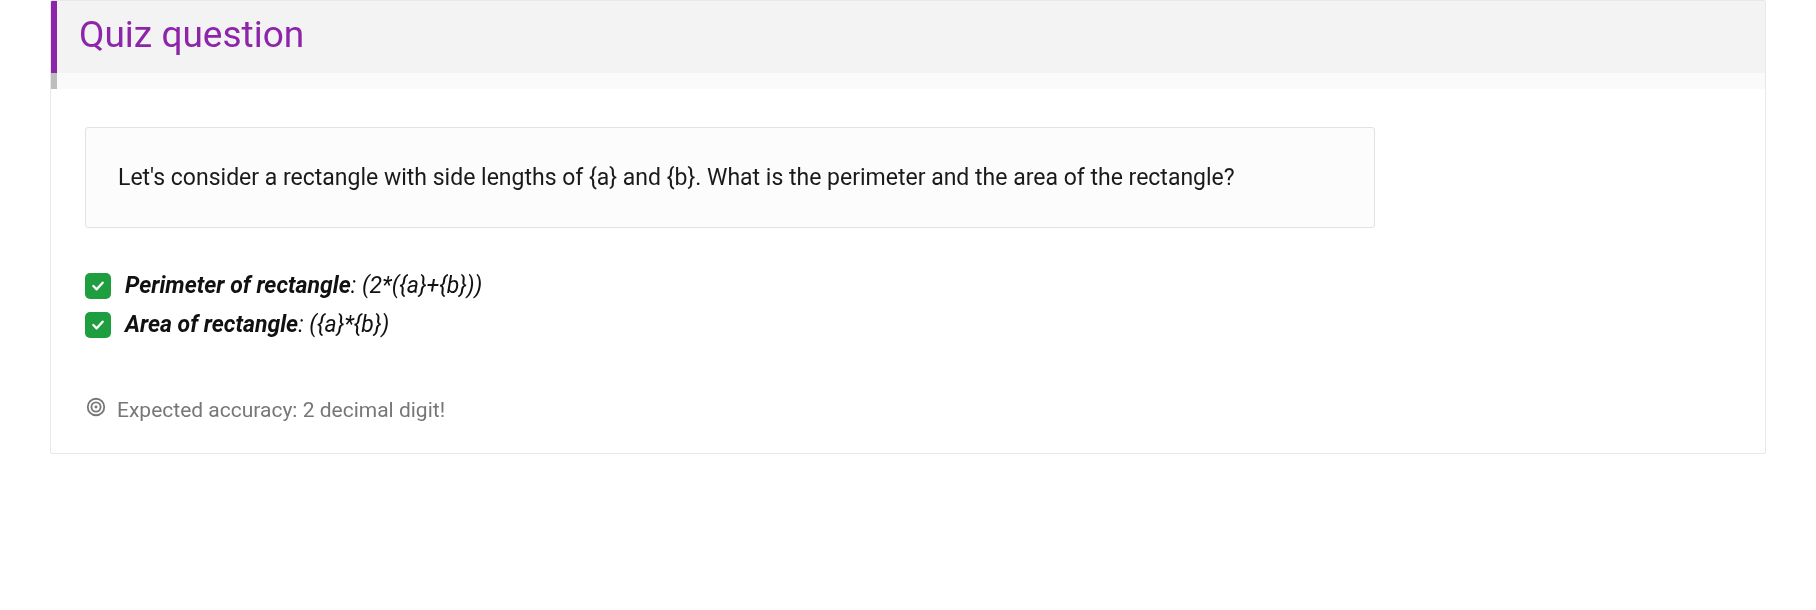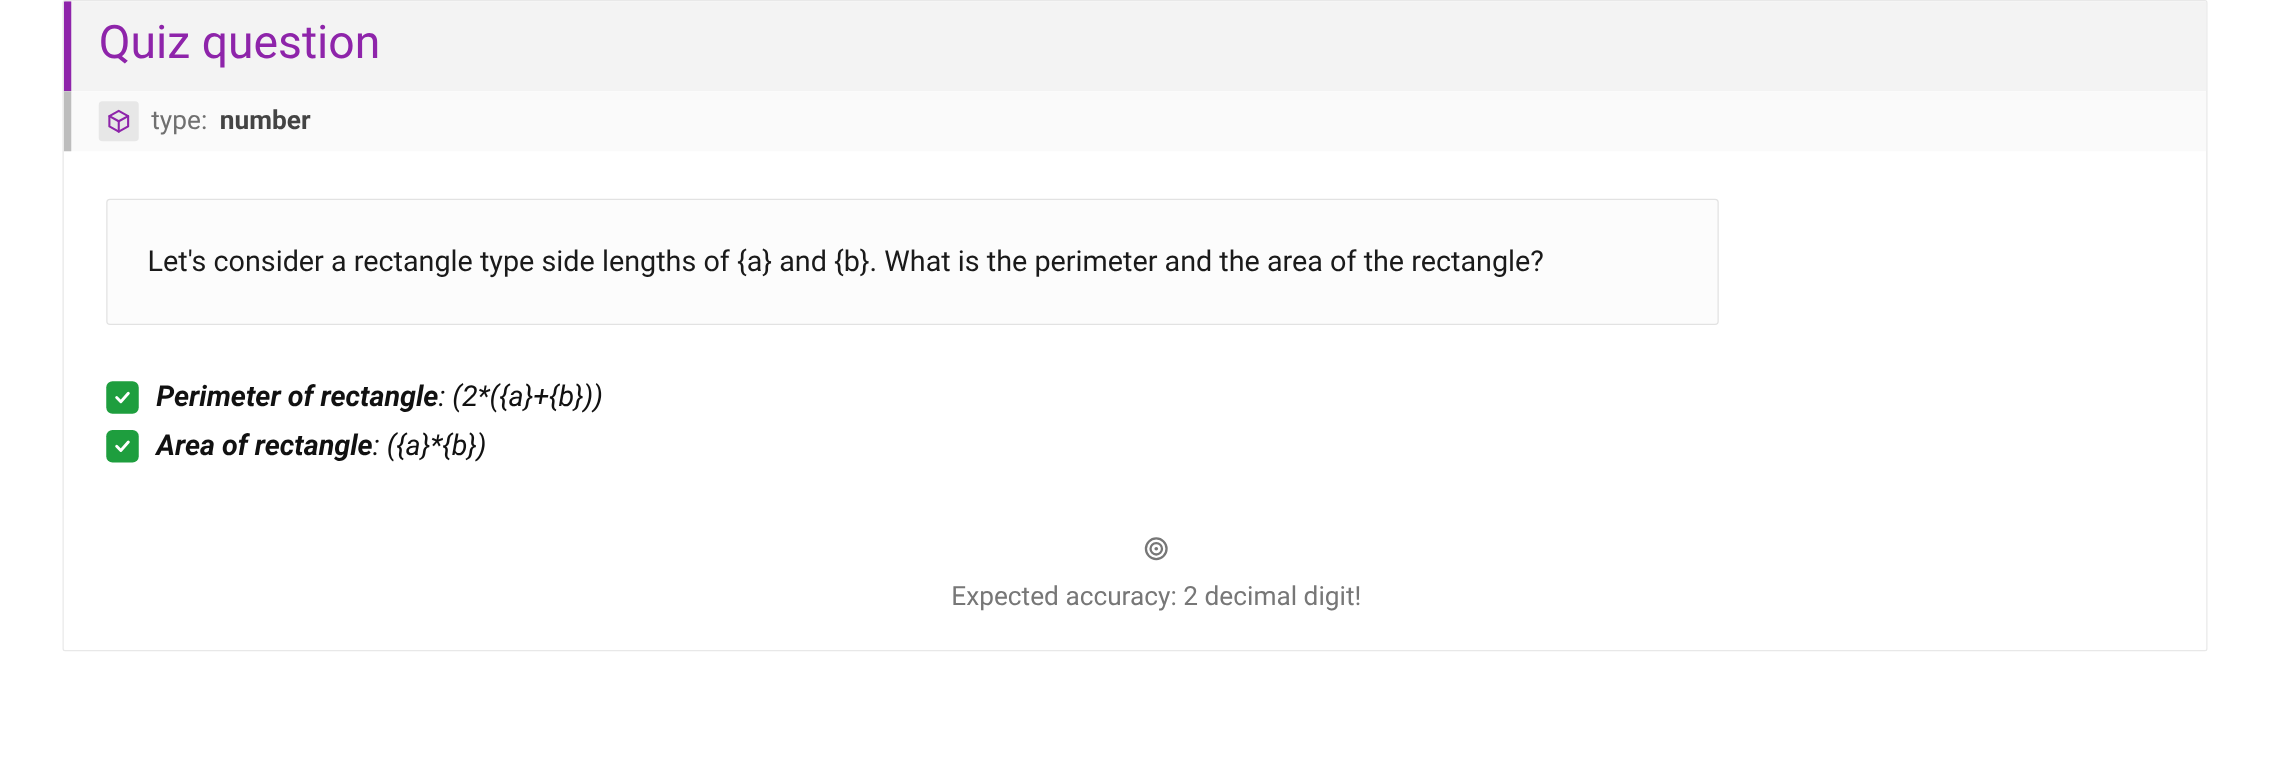--- a/index.html
+++ b/index.html
@@ -96,51 +96,39 @@
   .check-badge svg { display:block; }
   .answer-label { font-weight: 700; color: #111; }
   .answer-value { font-weight: 400; color: #111; }
   .footer-note {
     margin-top: 58px;
     display: flex;
     align-items: center;
     gap: 10px;
     color: #777;
     font-size: 21px;
-    flex-direction: column;
   }
 </style>
 </head>
 <body>
 
 <div class="wrap">
   <div class="panel">
 
     <div class="header">
       <div class="header-title">Quiz question</div>
     </div>
 
     <div class="meta-row">
-      <span class="meta-item">
-        <span class="icon-chip">
-          <svg width="20" height="20" viewBox="0 0 24 24" fill="none" stroke="#8e24aa" stroke-width="2" stroke-linejoin="round" stroke-linecap="round">
-            <path d="M12 2 L21 7 L21 17 L12 22 L3 17 L3 7 Z"></path>
-            <path d="M3 7 L12 12 L21 7"></path>
-            <path d="M12 12 L12 22"></path>
-          </svg>
-        </span>
-        <span class="meta-label">type:</span>
-        <span class="meta-value">number</span>
-      </span>
 
     </div>
 
     <div class="body">
 
-      <div class="question-box">Let's consider a rectangle type side lengths of {a} and {b}. What is the perimeter and the area of the rectangle?</div>
+      <div class="question-box">Let's consider a rectangle with side lengths of {a} and {b}. What is the perimeter and the area of the rectangle?</div>
 
       <div class="answers">
         <div class="answer-row">
           <span class="check-badge">
             <svg width="16" height="16" viewBox="0 0 24 24" fill="none" stroke="#fff" stroke-width="3.5" stroke-linecap="round" stroke-linejoin="round">
               <path d="M5 12 L10 17 L19 7"></path>
             </svg>
           </span>
           <span>
             <span class="answer-label">Perimeter of rectangle</span><span class="answer-value">: </span><span class="answer-value">(2*({a}+{b}))</span>

